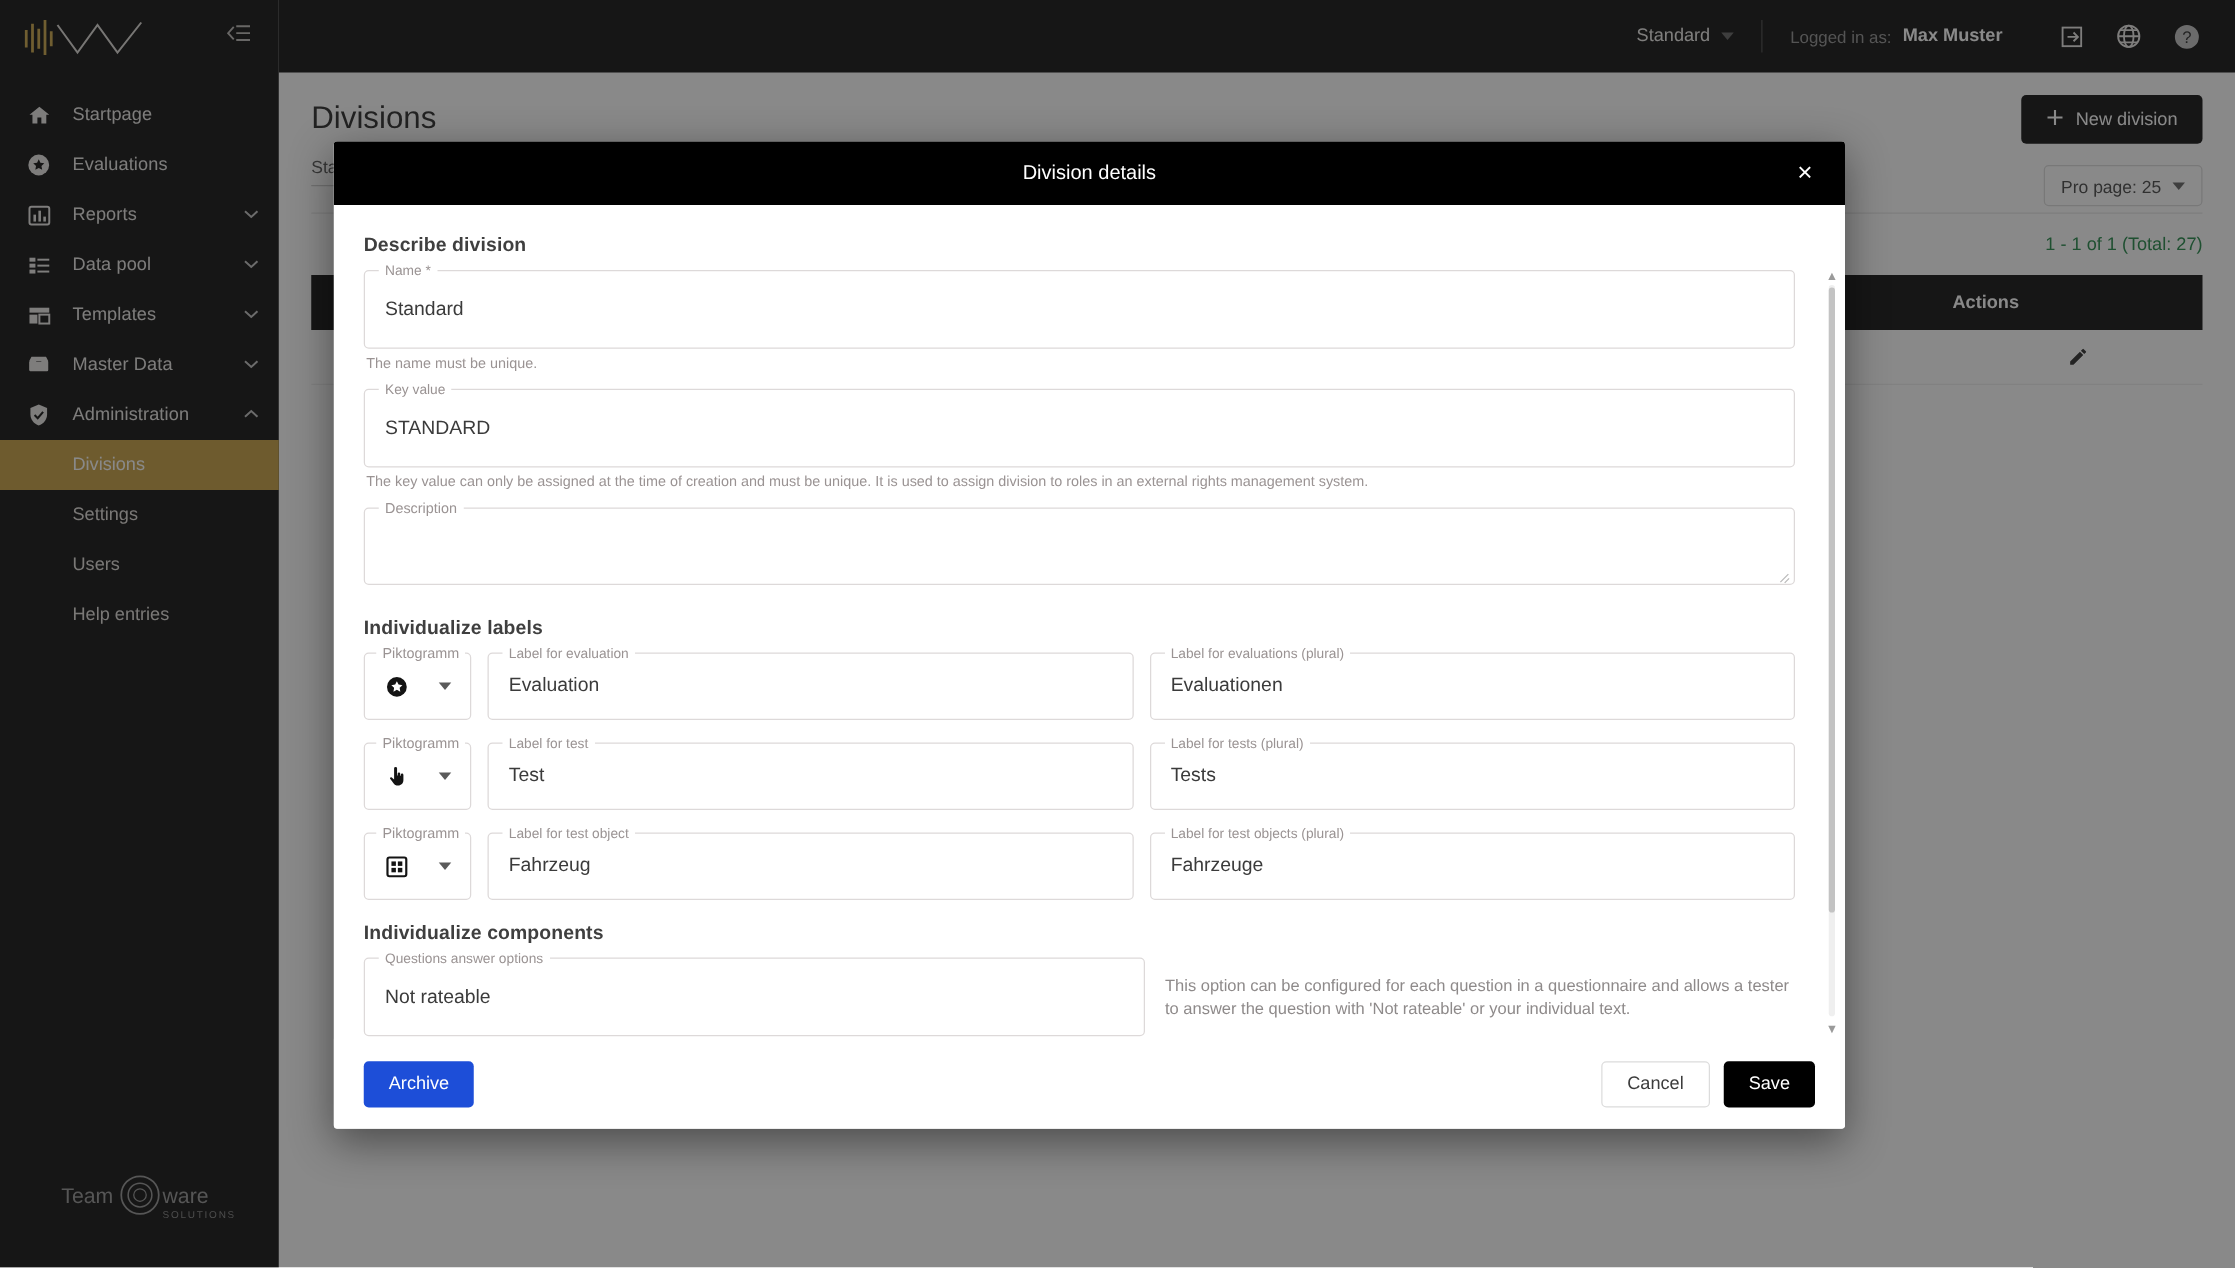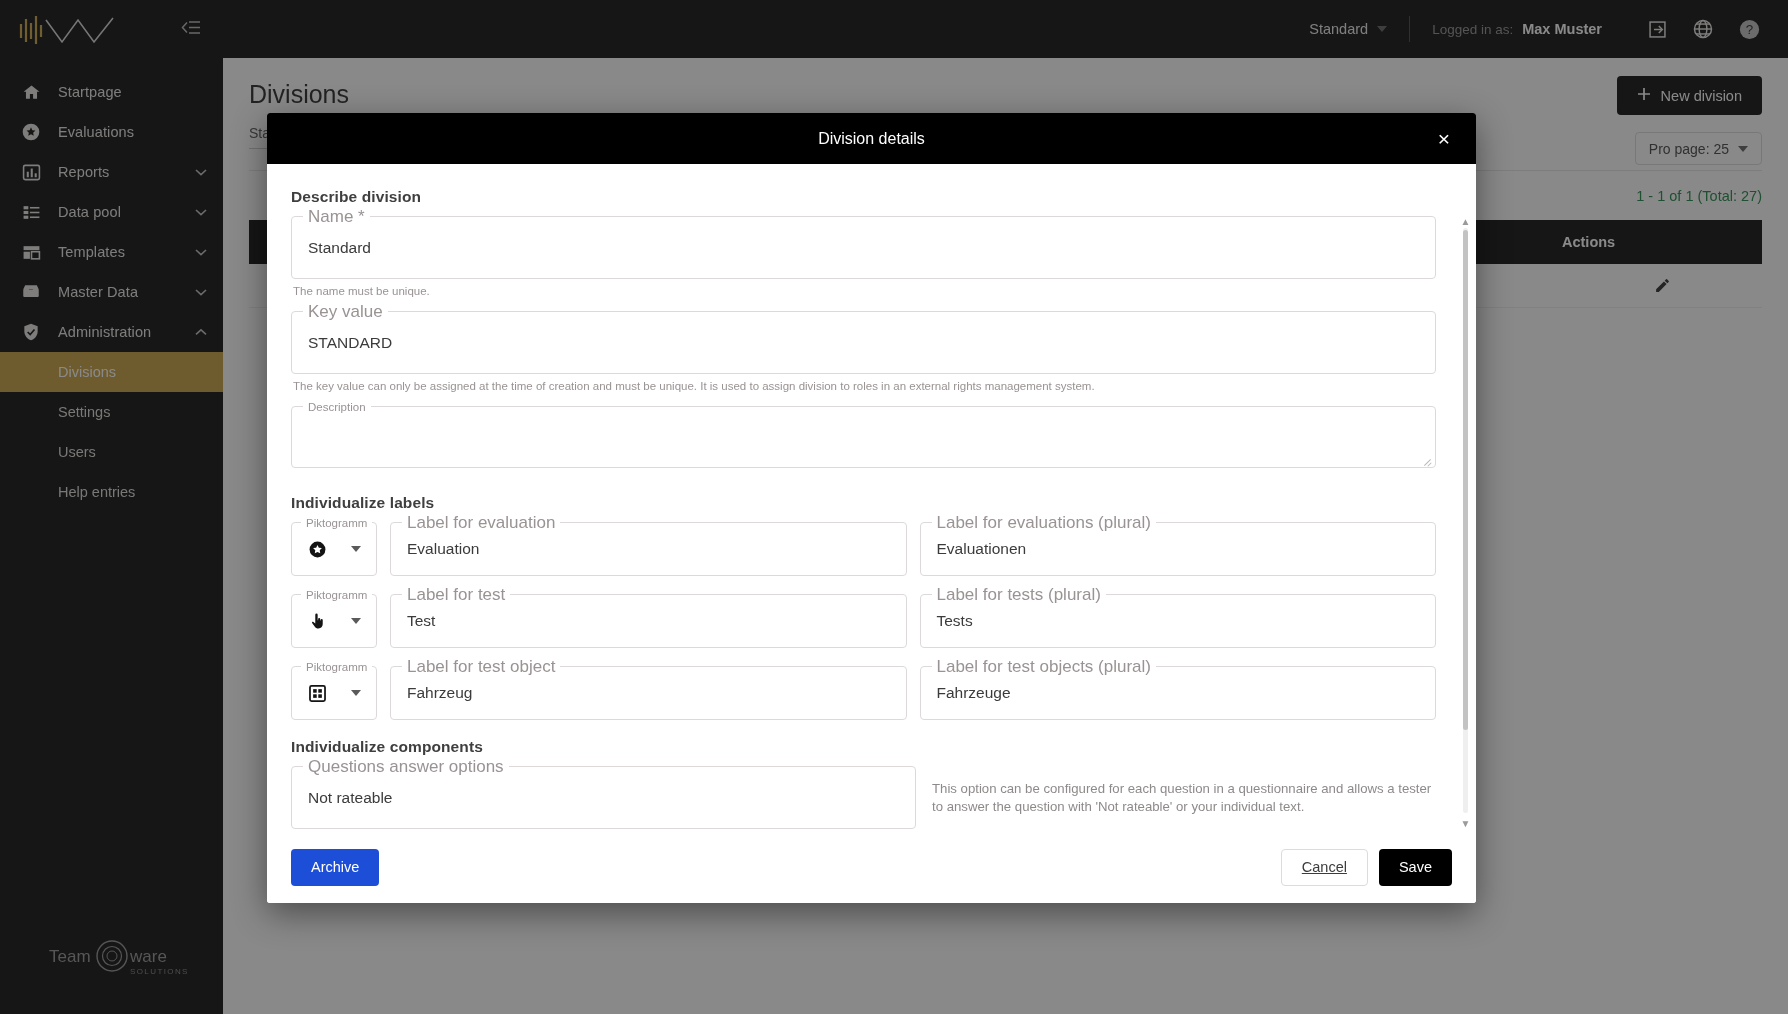--- a/index.html
+++ b/index.html
@@ -158,21 +158,21 @@
   }
   .sect-title.gap { margin-top: 26px; }
 
   
   .fld {
     position: relative; border: 1px solid #ddd9d9; border-radius: 4px;
     height: 54px; background: #fff;
   }
   .fld > .fld-label {
     position: absolute; top: -8px; left: 11px; background: #fff;
-    padding: 0 5px; font-size: 17px; color: #9a9393; line-height: 16px;
+    padding: 0 5px; font-size: 11px; color: #9a9393; line-height: 16px;
   }
   .fld > .fld-value {
     position: absolute; left: 16px; top: 50%; transform: translateY(-50%);
     font-size: 15.5px; color: #3b3b3b;
   }
   .fld.tall { height: 63px; }
   .hint {
     font-size: 11.5px; color: #9a9393; margin: 6px 0 14px 2px;
   }
   .fld-area {
@@ -216,21 +216,21 @@
 
   .dlg-foot {
     flex: 0 0 72px; display: flex; align-items: center;
     padding: 0 24px; justify-content: space-between; background: #fff;
   }
   .btn {
     height: 37px; border-radius: 4px; font-size: 14.5px; cursor: pointer;
     padding: 0 20px; font-family: "Liberation Sans", sans-serif; border: none;
   }
   .btn-archive { background: #1d4ed8; color: #fff; min-width: 73px; }
-  .btn-cancel { background: #fff; color: #3c3c3c; border: 1px solid #dcdcdc; min-width: 72px; text-decoration: underline; }
+  .btn-cancel { background: #fff; color: #3c3c3c; border: 1px solid #dcdcdc; min-width: 72px; }
   .btn-save { background: #000; color: #fff; min-width: 60px; margin-left: 11px; }
   .foot-right { display: flex; align-items: center; }
 </style>
 </head>
 <body>
 
 <div id="app">
 
   <div class="page">
     <div class="page-head">

